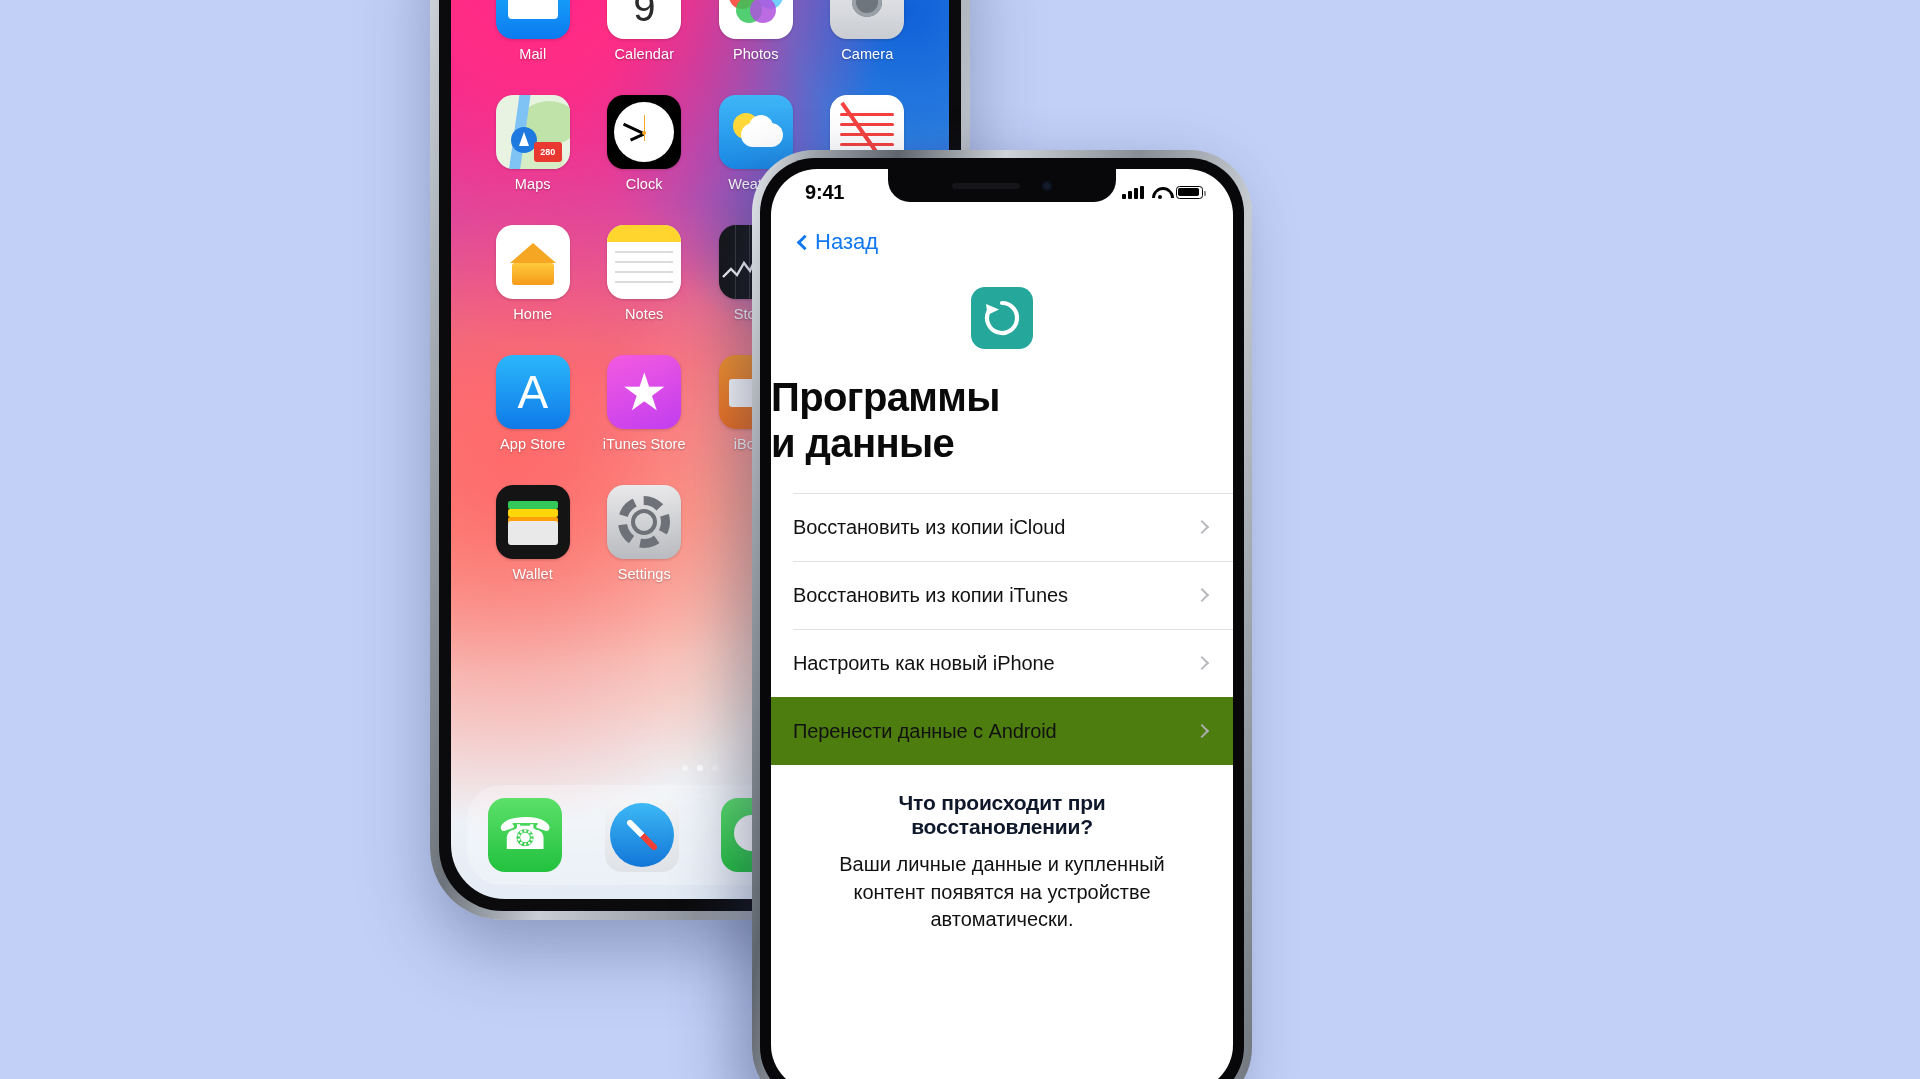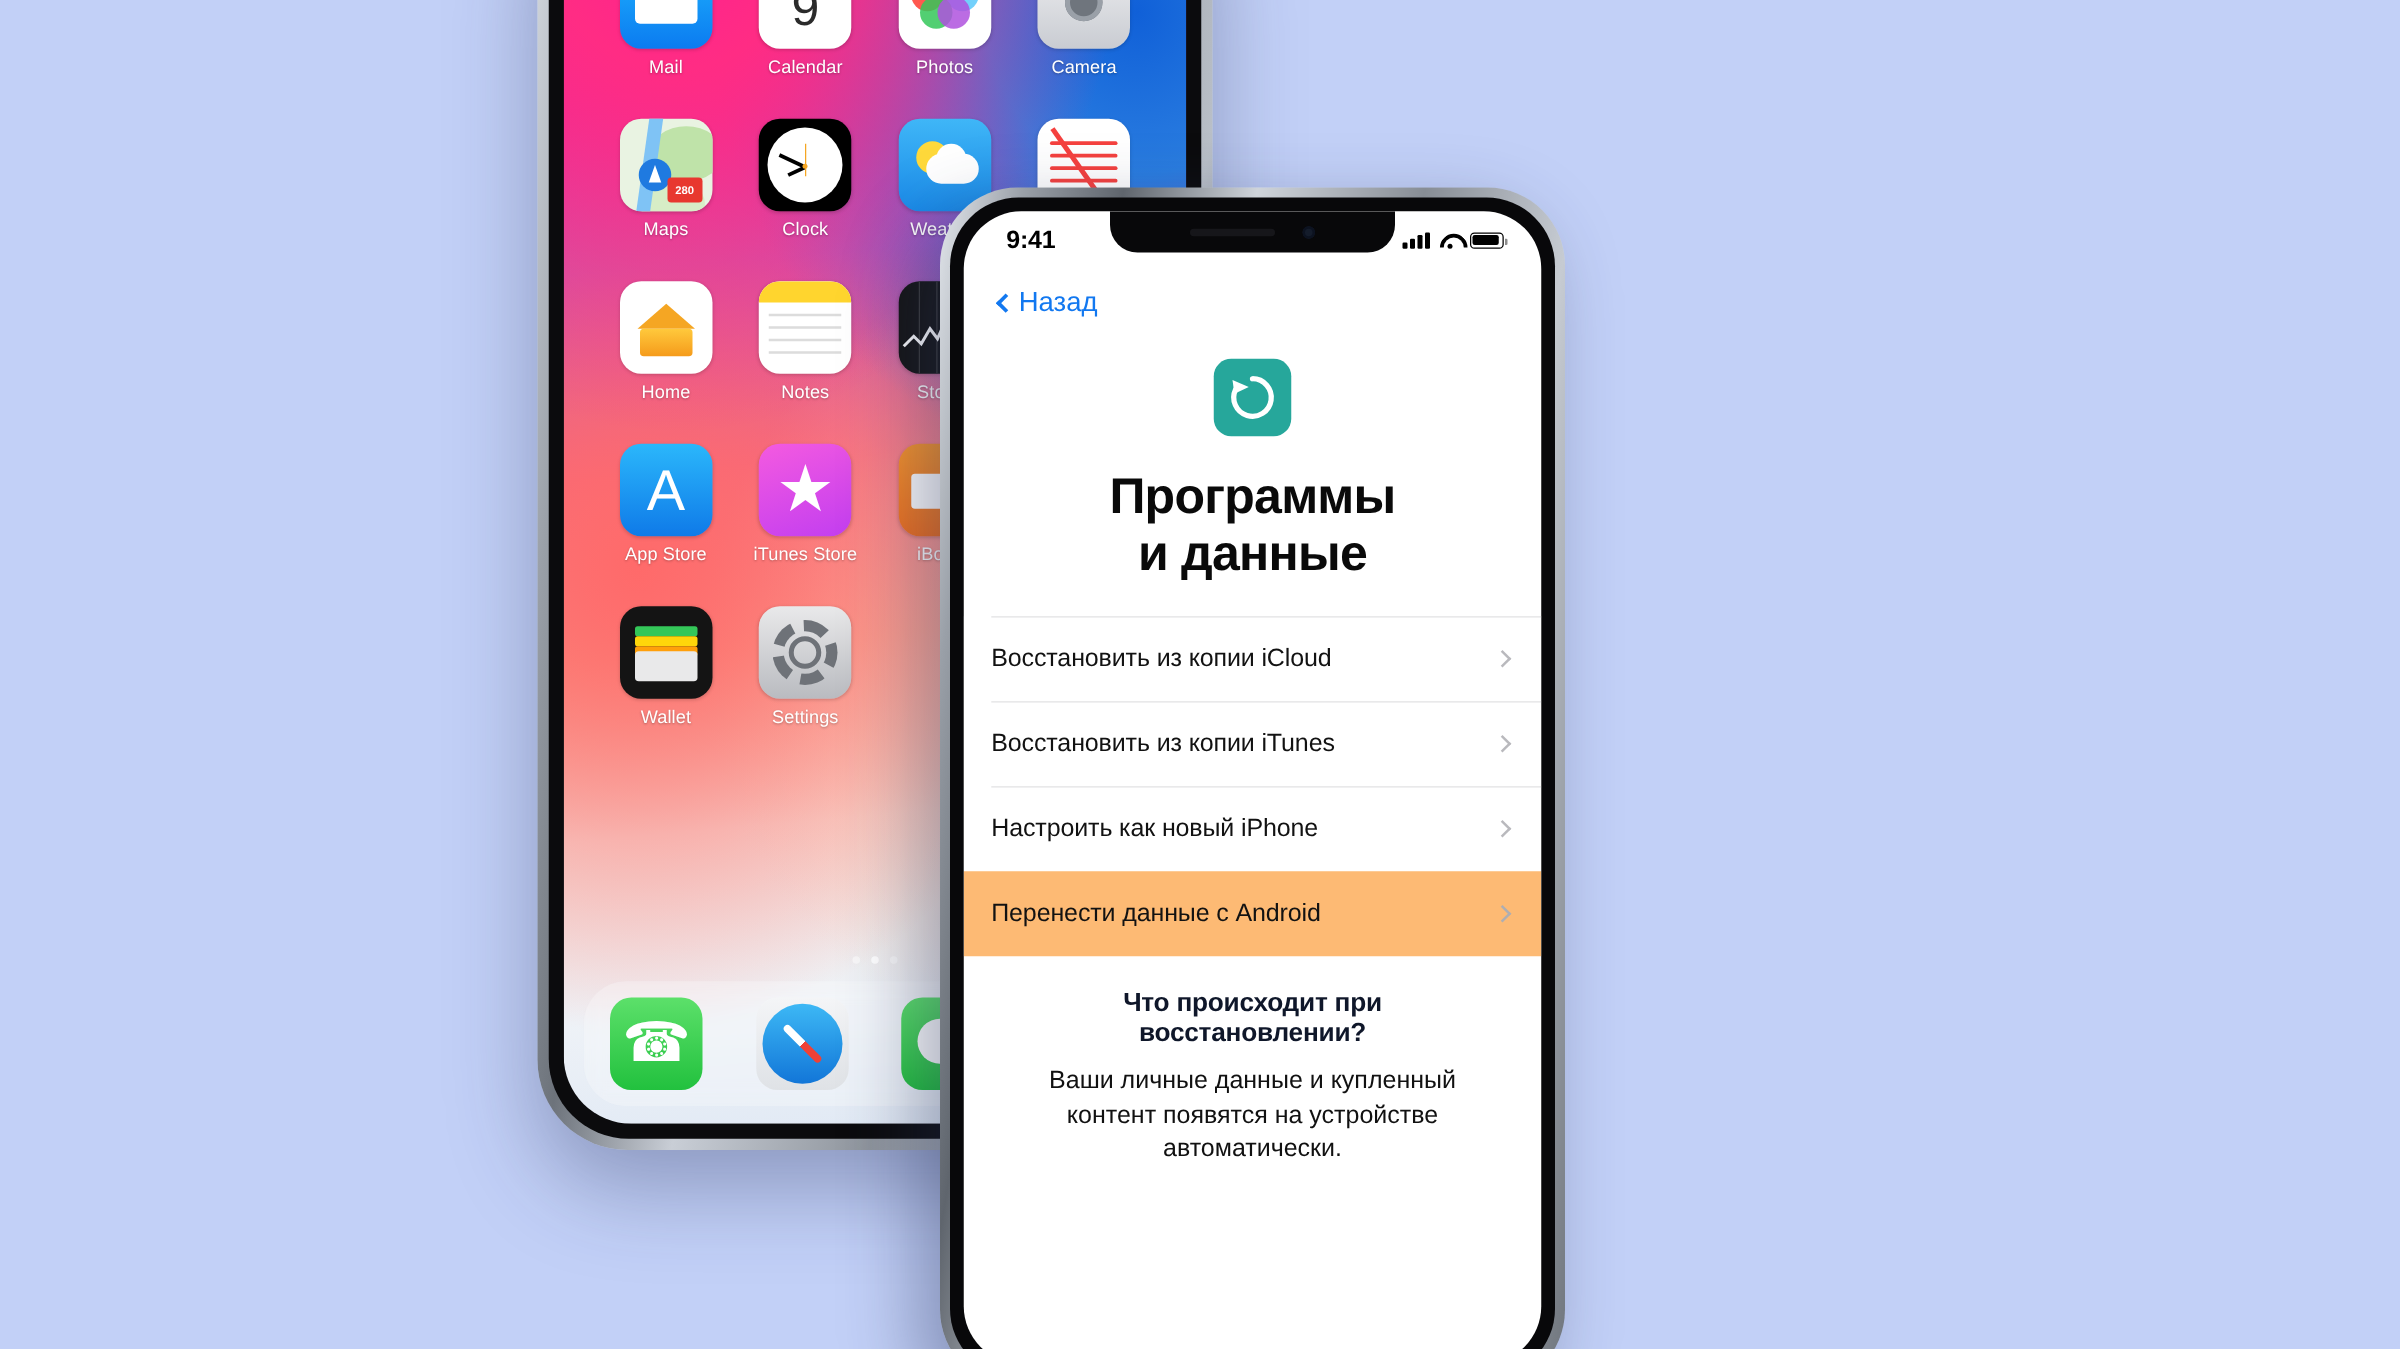--- a/index.html
+++ b/index.html
@@ -192,41 +192,41 @@
   #back-btn{
     position:absolute; left:28px; top:60px;
     display:flex; align-items:center; gap:5px;
     color:#1278f0; font-size:22px; cursor:pointer; z-index:5;
   }
   #back-btn .chev{
     width:11px;height:11px;border-left:3.2px solid #1278f0;border-bottom:3.2px solid #1278f0;
     transform:rotate(45deg); margin-top:1px;
   }
 
-  #hero{ position:absolute; left:0;right:0; top:118px; text-align:center; }
+  #hero{ position:absolute; left:0;right:0; top:118px; text-align:left; }
   #hero-icon{
     width:62px;height:62px;border-radius:14px;margin:0 auto;
     background:#26a79b; position:relative;
   }
   #hero-icon svg{ position:absolute; left:10px; top:10px; }
   #hero-title{
     margin-top:26px; font-size:40px; font-weight:bold; color:#0a0a0a;
     line-height:1.14; letter-spacing:-.6px;
   }
 
   #rows{ position:absolute; left:0;right:0; top:324px; }
   .row{
     position:relative;
     height:68px;
     display:flex; align-items:center; justify-content:space-between;
     padding:0 22px 0 22px;
     cursor:pointer;
     background:#fff;
   }
-  .row.sel{ background:#fdba74; }
+  .row.sel{ background:#4d7c0f; }
   .row .sep{ position:absolute; left:22px; right:0; top:0; height:1px; background:#e2e2e4; }
   .row-label{ font-size:20px; color:#121212; letter-spacing:-.1px; }
   .row .chev{
     width:10px;height:10px;border-top:2.4px solid #b9b9bd;border-right:2.4px solid #b9b9bd;
     transform:rotate(45deg); margin-right:4px;
   }
   .row.sel .chev{ border-color:#aeaeb2; }
 
   #footer{ position:absolute; left:0;right:0; top:598px; padding:24px 34px 0; text-align:center; }
   #footer-title{ font-size:21px; font-weight:bold; color:#0f172a; letter-spacing:-.2px; }

